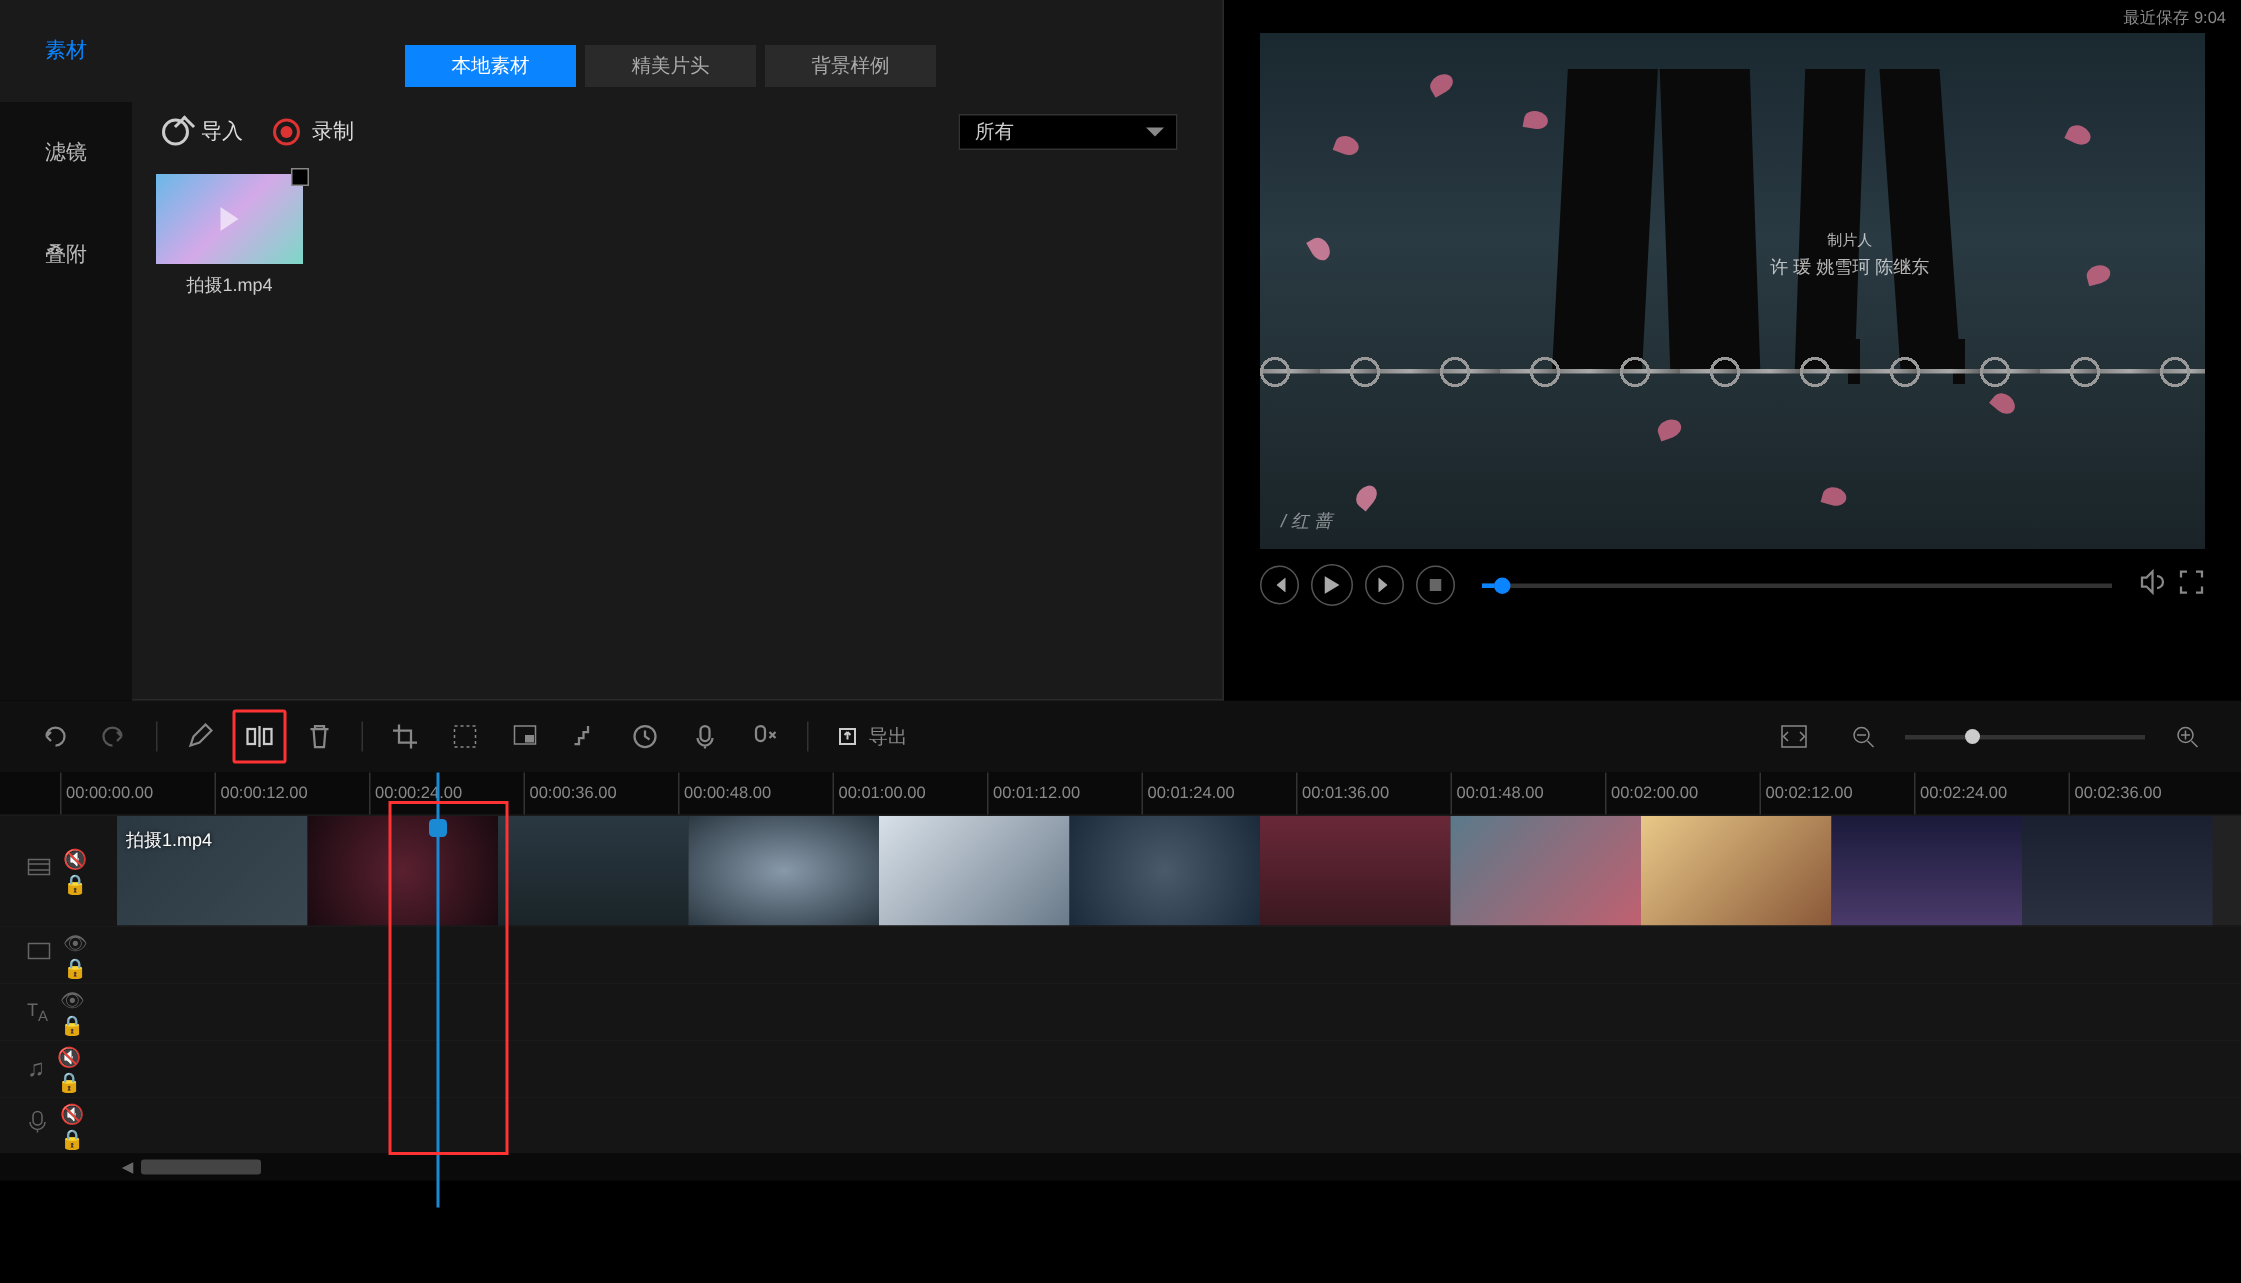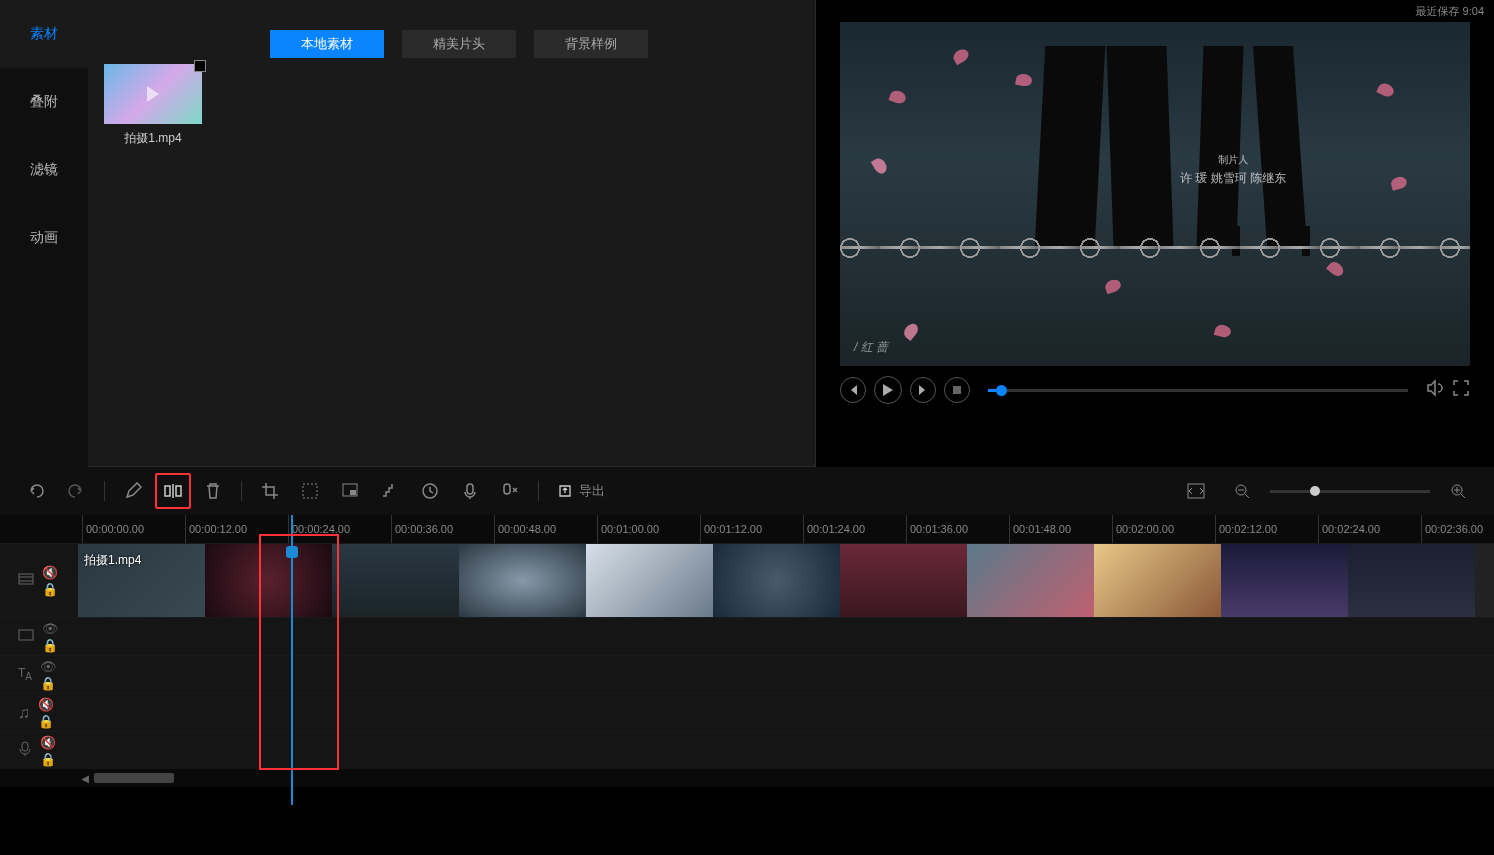--- a/index.html
+++ b/index.html
@@ -37,21 +37,21 @@
       width: 728px;
       border: 1px solid #2a2a2a;
       border-top: none;
       border-left: none;
       background: #1a1a1a;
       display: flex;
       flex-direction: column;
     }
     .material-tabs {
       display: flex;
-      gap: 18px;
+      gap: 6px;
       padding: 30px 0 0 182px;
     }
     .material-tab {
       width: 114px;
       height: 28px;
       background: #2a2a2a;
       color: #aaa;
       display: flex;
       align-items: center;
       justify-content: center;
@@ -225,21 +225,21 @@
     .tool-btn.highlight { border: 2px solid #f33; }
     .tool-sep { width: 1px; height: 20px; background: #333; margin: 0 6px; }
     .export-btn { display: flex; align-items: center; gap: 6px; width: auto; padding: 0 8px; font-size: 13px; }
     .tool-right { margin-left: auto; display: flex; align-items: center; gap: 10px; }
     .zoom-track { width: 160px; height: 3px; background: #333; position: relative; cursor: pointer; }
     .zoom-knob { position: absolute; left: 25%; top: -4px; width: 10px; height: 10px; background: #ccc; border-radius: 50%; }
     
     
     .timeline-area { background: #0a0a0a; }
     .ruler {
-      height: 28px; display: flex; padding-left: 82px;
+      height: 28px; display: flex; padding-left: 40px;
       position: relative;
     }
     .ruler-tick {
       width: 103px; font-size: 11px; color: #888;
       display: flex; align-items: center;
       border-left: 1px solid #333; padding-left: 3px;
       flex-shrink: 0;
     }
     .track {
       height: 38px; display: flex;
@@ -295,30 +295,42 @@
     }
     .hscroll-left { width: 14px; text-align: center; color: #666; cursor: pointer; font-size: 10px; }
     .hscroll-thumb { width: 80px; height: 10px; background: #444; border-radius: 2px; margin-left: 2px; cursor: pointer; }
   </style>
 </head>
 <body>
 
 <div class="top-row">
   <div class="sidebar">
     <div class="sidebar-tab active">素材</div>
+    <div class="sidebar-tab">滤镜</div>
     <div class="sidebar-tab">叠附</div>
-    <div class="sidebar-tab">滤镜</div>
-    <div class="sidebar-tab">动画</div>
   </div>
 
   <div class="material-panel">
     <div class="material-tabs">
       <div class="material-tab active">本地素材</div>
       <div class="material-tab">精美片头</div>
       <div class="material-tab">背景样例</div>
+    </div>
+    <div class="panel-toolbar">
+      <div class="import-btn">
+        <span class="import-icon"></span>
+        <span>导入</span>
+      </div>
+      <div class="record-btn">
+        <span class="record-icon"></span>
+        <span>录制</span>
+      </div>
+      <div class="filter-select">
+        <span>所有</span>
+      </div>
     </div>
     <div class="clip-item">
       <div class="clip-thumb">
           <div class="play-tri"></div>
         </div>
       <div class="clip-name">拍摄1.mp4</div>
     </div>
   </div>
 
   <div class="preview-panel">

